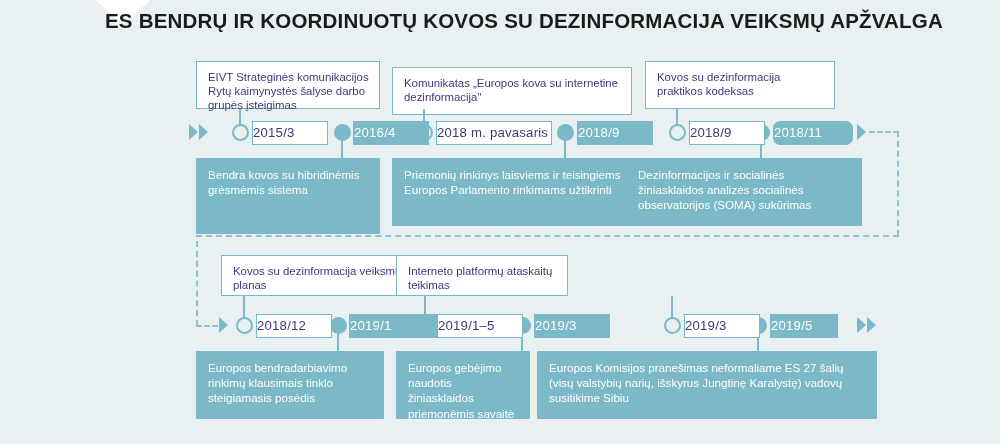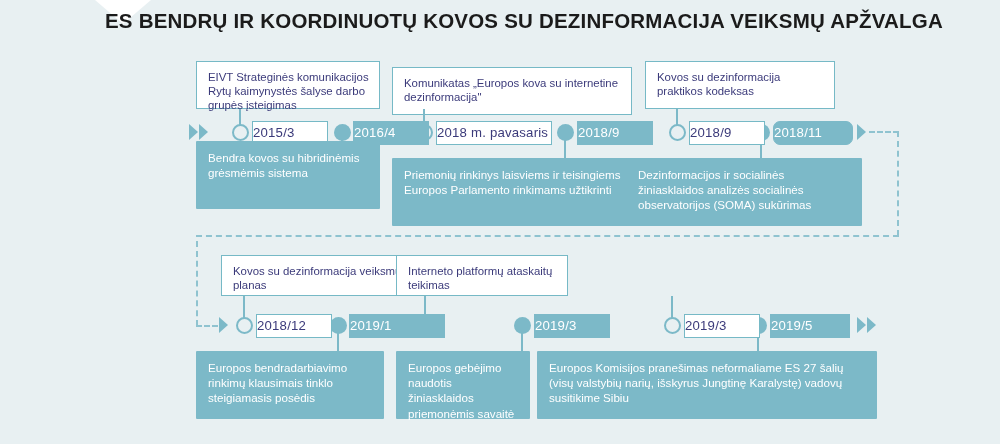--- a/index.html
+++ b/index.html
@@ -175,21 +175,21 @@
 
   <div class="chip chip-white" style="left:252px; top:121px; width:76px;">2015/3</div>
   <div class="chip chip-teal" style="left:353px; top:121px; width:76px;">2016/4</div>
   <div class="chip chip-white" style="left:436px; top:121px; width:116px;">2018 m. pavasaris</div>
   <div class="chip chip-teal" style="left:577px; top:121px; width:76px;">2018/9</div>
   <div class="chip chip-white" style="left:689px; top:121px; width:76px;">2018/9</div>
   <div class="chip chip-teal" style="left:773px; top:121px; width:80px;border-radius:7px;">2018/11</div>
 
   <div class="chev" style="left:857px; top:124px;"></div>
 
-  <div class="box-teal" style="left:196px; top:141px; width:184px; height:68px;">Bendra kovos su hibridinėmis grėsmėmis sistema</div>
+  <div class="box-teal" style="left:196px; top:158px; width:184px; height:76px;">Bendra kovos su hibridinėmis grėsmėmis sistema</div>
   <div class="box-teal" style="left:392px; top:158px; width:240px; height:68px;">Priemonių rinkinys laisviems ir teisingiems Europos Parlamento rinkimams užtikrinti</div>
   <div class="box-teal" style="left:626px; top:158px; width:236px; height:68px;">Dezinformacijos ir socialinės žiniasklaidos analizės socialinės observatorijos (SOMA) sukūrimas</div>
 
   <div class="dash-h" style="left:869px; top:131px; width:30px;"></div>
   <div class="dash-v" style="left:897px; top:131px; height:105px;"></div>
   <div class="dash-h" style="left:196px; top:235px; width:703px;"></div>
   <div class="dash-v" style="left:196px; top:241px; height:85px;"></div>
   <div class="dash-h" style="left:196px; top:325px; width:22px;"></div>
 
   <div class="box-white" style="left:221px; top:255px; width:192px; height:41px;">Kovos su dezinformacija veiksmų planas</div>
@@ -207,23 +207,24 @@
   <div class="circle-fill" style="left:514px; top:317px;"></div>
   <div class="circle-open" style="left:664px; top:317px;"></div>
   <div class="circle-fill" style="left:750px; top:317px;"></div>
 
   <div class="stem" style="left:337px; top:331px; height:20px;"></div>
   <div class="stem" style="left:521px; top:331px; height:20px;"></div>
   <div class="stem" style="left:757px; top:331px; height:20px;"></div>
 
   <div class="chip chip-white" style="left:256px; top:314px; width:76px;">2018/12</div>
   <div class="chip chip-teal" style="left:349px; top:314px; width:96px;">2019/1</div>
+  <div class="chip chip-white" style="left:437px; top:314px; width:86px;">2019/1–5</div>
   <div class="chip chip-teal" style="left:534px; top:314px; width:76px;">2019/3</div>
   <div class="chip chip-white" style="left:684px; top:314px; width:76px;">2019/3</div>
-  <div class="chip chip-teal" style="left:770px; top:314px; width:80px;">2019/5</div>
+  <div class="chip chip-teal" style="left:770px; top:314px; width:68px;">2019/5</div>
 
   <div class="chev" style="left:857px; top:317px;"></div>
   <div class="chev" style="left:867px; top:317px;"></div>
 
   <div class="box-teal" style="left:196px; top:351px; width:188px; height:68px;">Europos bendradarbiavimo rinkimų klausimais tinklo steigiamasis posėdis</div>
   <div class="box-teal" style="left:396px; top:351px; width:134px; height:68px;">Europos gebėjimo naudotis žiniasklaidos priemonėmis savaitė</div>
   <div class="box-teal" style="left:537px; top:351px; width:340px; height:68px;">Europos Komisijos pranešimas neformaliame ES 27 šalių (visų valstybių narių, išskyrus Jungtinę Karalystę) vadovų susitikime Sibiu</div>
 
 </div>
 

